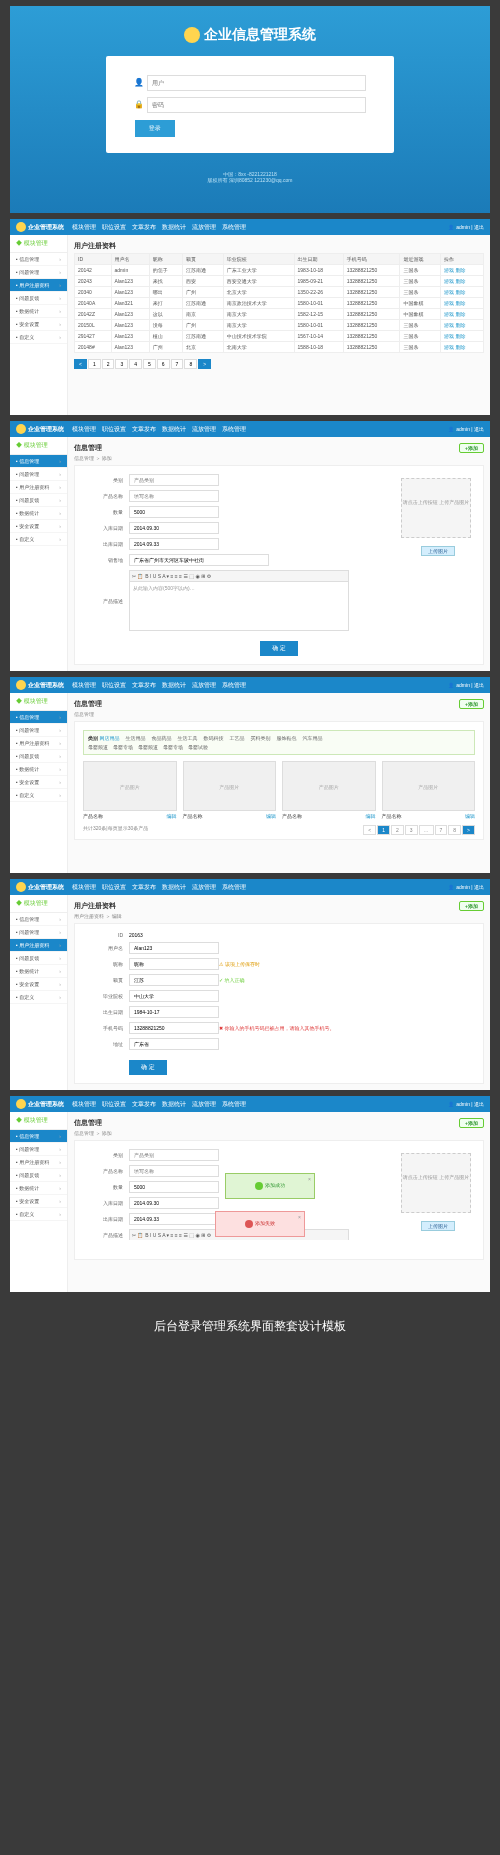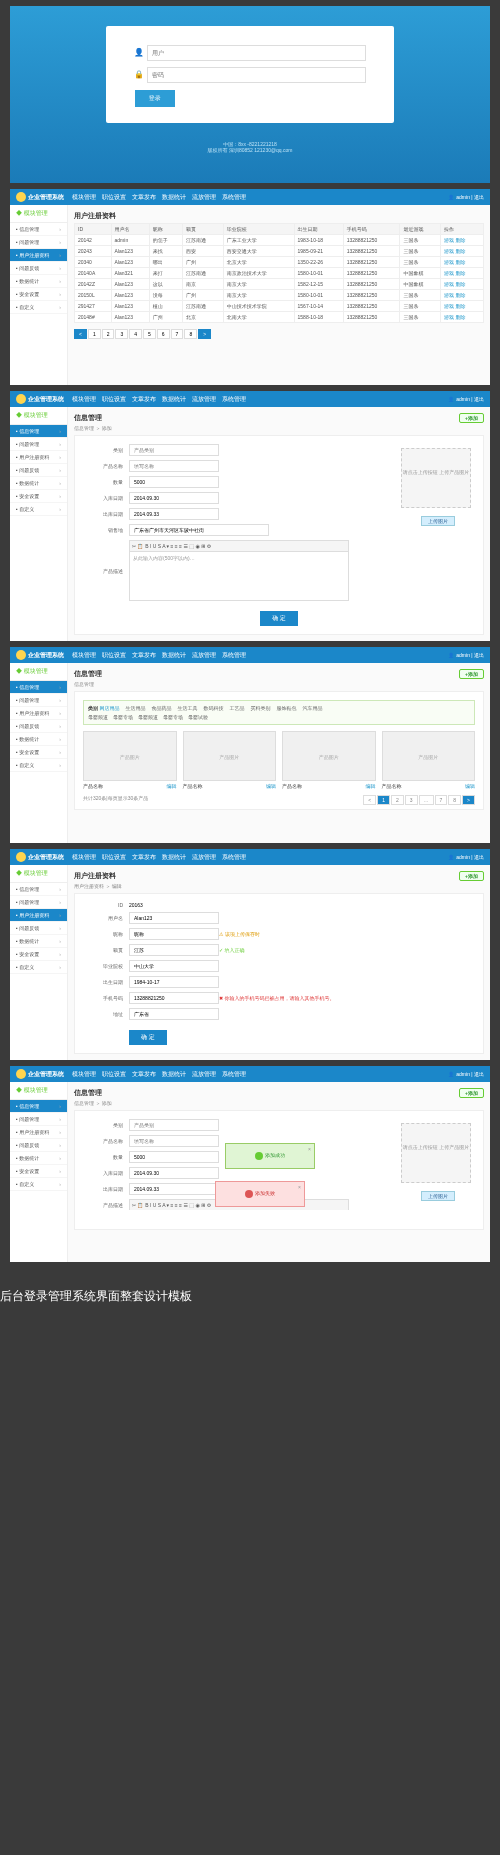--- a/index.html
+++ b/index.html
@@ -62,28 +62,29 @@
 .badge-g{color:#6c3;font-size:5px}
 .badge-y{color:#d90;font-size:5px}
 .badge-r{color:#d33;font-size:5px}
 .pop{position:absolute;width:90px;padding:8px;font-size:5px;text-align:center;border:1px solid}
 .pop-g{background:#e0f5d4;border-color:#9c6;color:#393;left:150px;top:32px}
 .pop-r{background:#fde0e0;border-color:#e99;color:#c33;left:140px;top:70px}
 .pop .x{position:absolute;right:3px;top:2px;color:#999;cursor:pointer}
 .pop .ic{display:inline-block;width:8px;height:8px;border-radius:50%;vertical-align:middle;margin-right:2px}
 .pop-g .ic{background:#6c3}
 .pop-r .ic{background:#d55}
-.foot-tit{color:#fff;padding:20px 0;font-size:12px}
+.foot-tit{color:#fff;text-align:center;padding:20px 0;font-size:12px}
 </style>
 </head>
 <body>
 
 <div class="wrap">
 
 <div class="login-scr">
+  <div class="login-logo"><span class="ic"></span><span>企业信息管理系统</span></div>
   <div class="login-box">
     <div style="text-align:left;margin-left:5%"><span style="color:#999">👤 </span><input class="login-inp" placeholder="用户" style=""></div>
     <div style="text-align:left;margin-left:5%"><span style="color:#999">🔒 </span><input type="password" class="login-inp" placeholder="密码" style=""></div>
     <button class="login-btn">登录</button>
     <div style="clear:both"></div>
   </div>
   <div class="login-ft">
         <div>中国：8xx -8221221218</div>
         <div>版权所有 深圳80852 121230@qq.com</div>
       </div>

